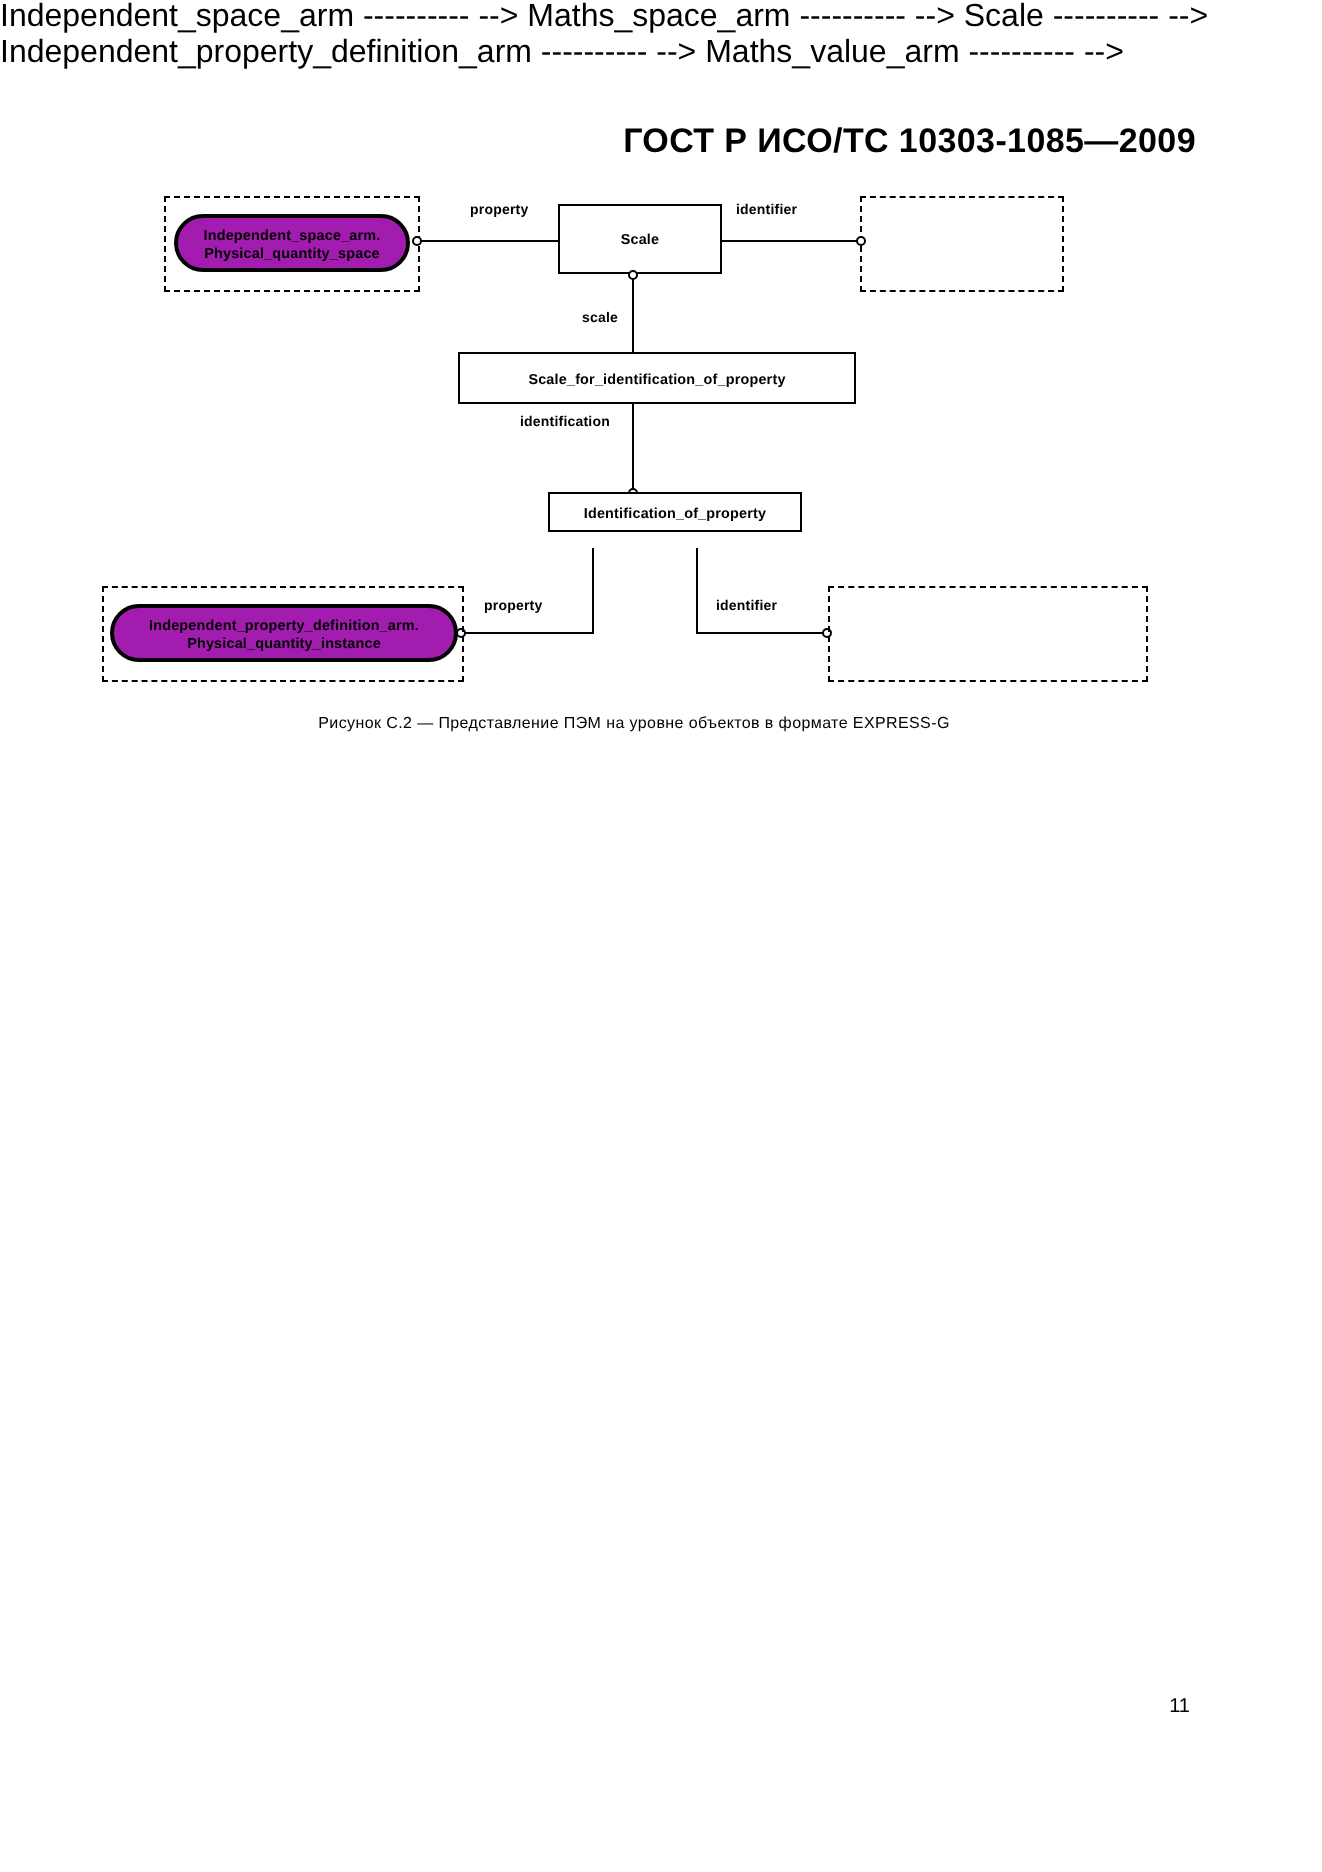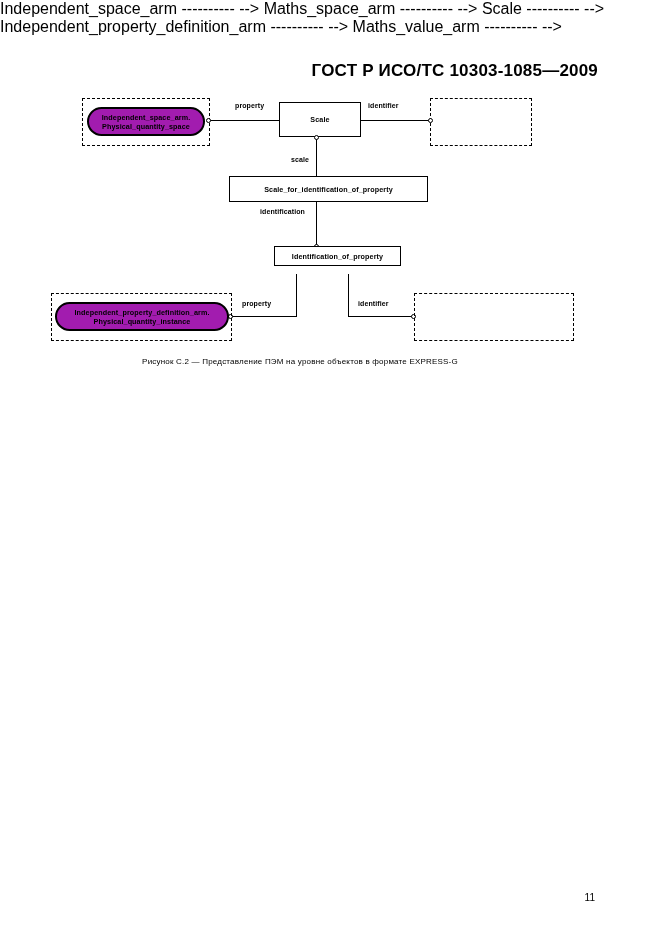--- a/index.html
+++ b/index.html
@@ -115,27 +115,28 @@
   
   #figure-caption {
     position: absolute;
     top: 357px;
     left: 0;
     width: 600px;
     text-align: center;
     font-size: 8px;
     letter-spacing: 0.2px;
     white-space: nowrap;
+    padding-left: 17px;
   }
 
   
   #page-number {
     position: absolute;
     right: 66px;
-    top: 892px;
+    top: 848px;
     font-size: 10px;
   }
 </style>
 </head>
 <body>
 
 <div id="page-header">ГОСТ Р ИСО/ТС 10303-1085—2009</div>
 
 <div id="diagram">
 

